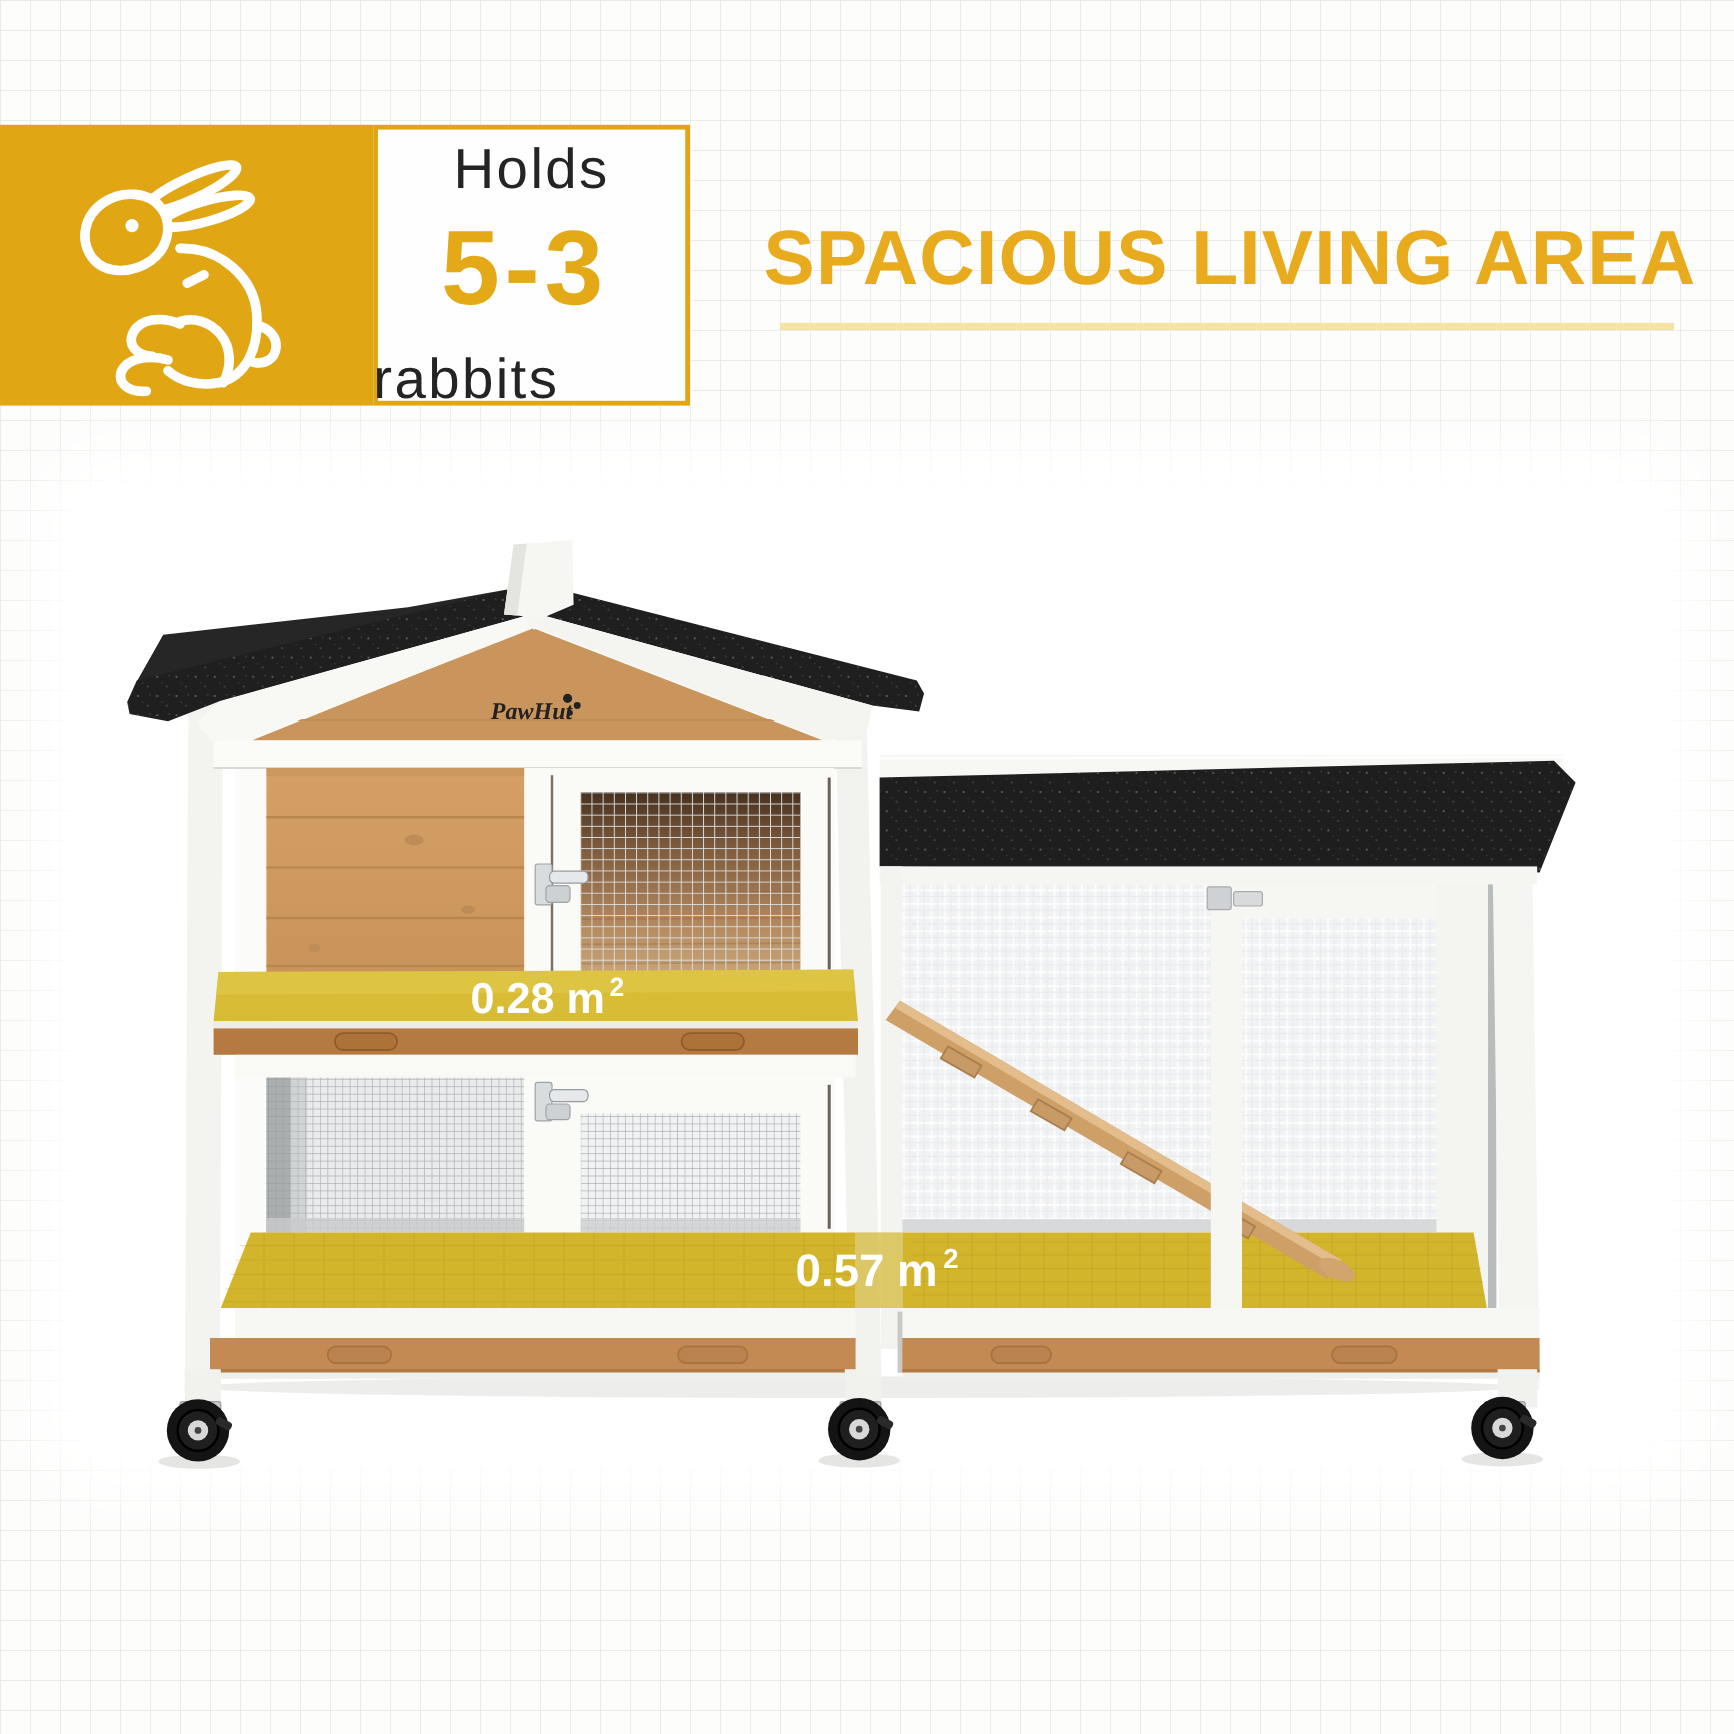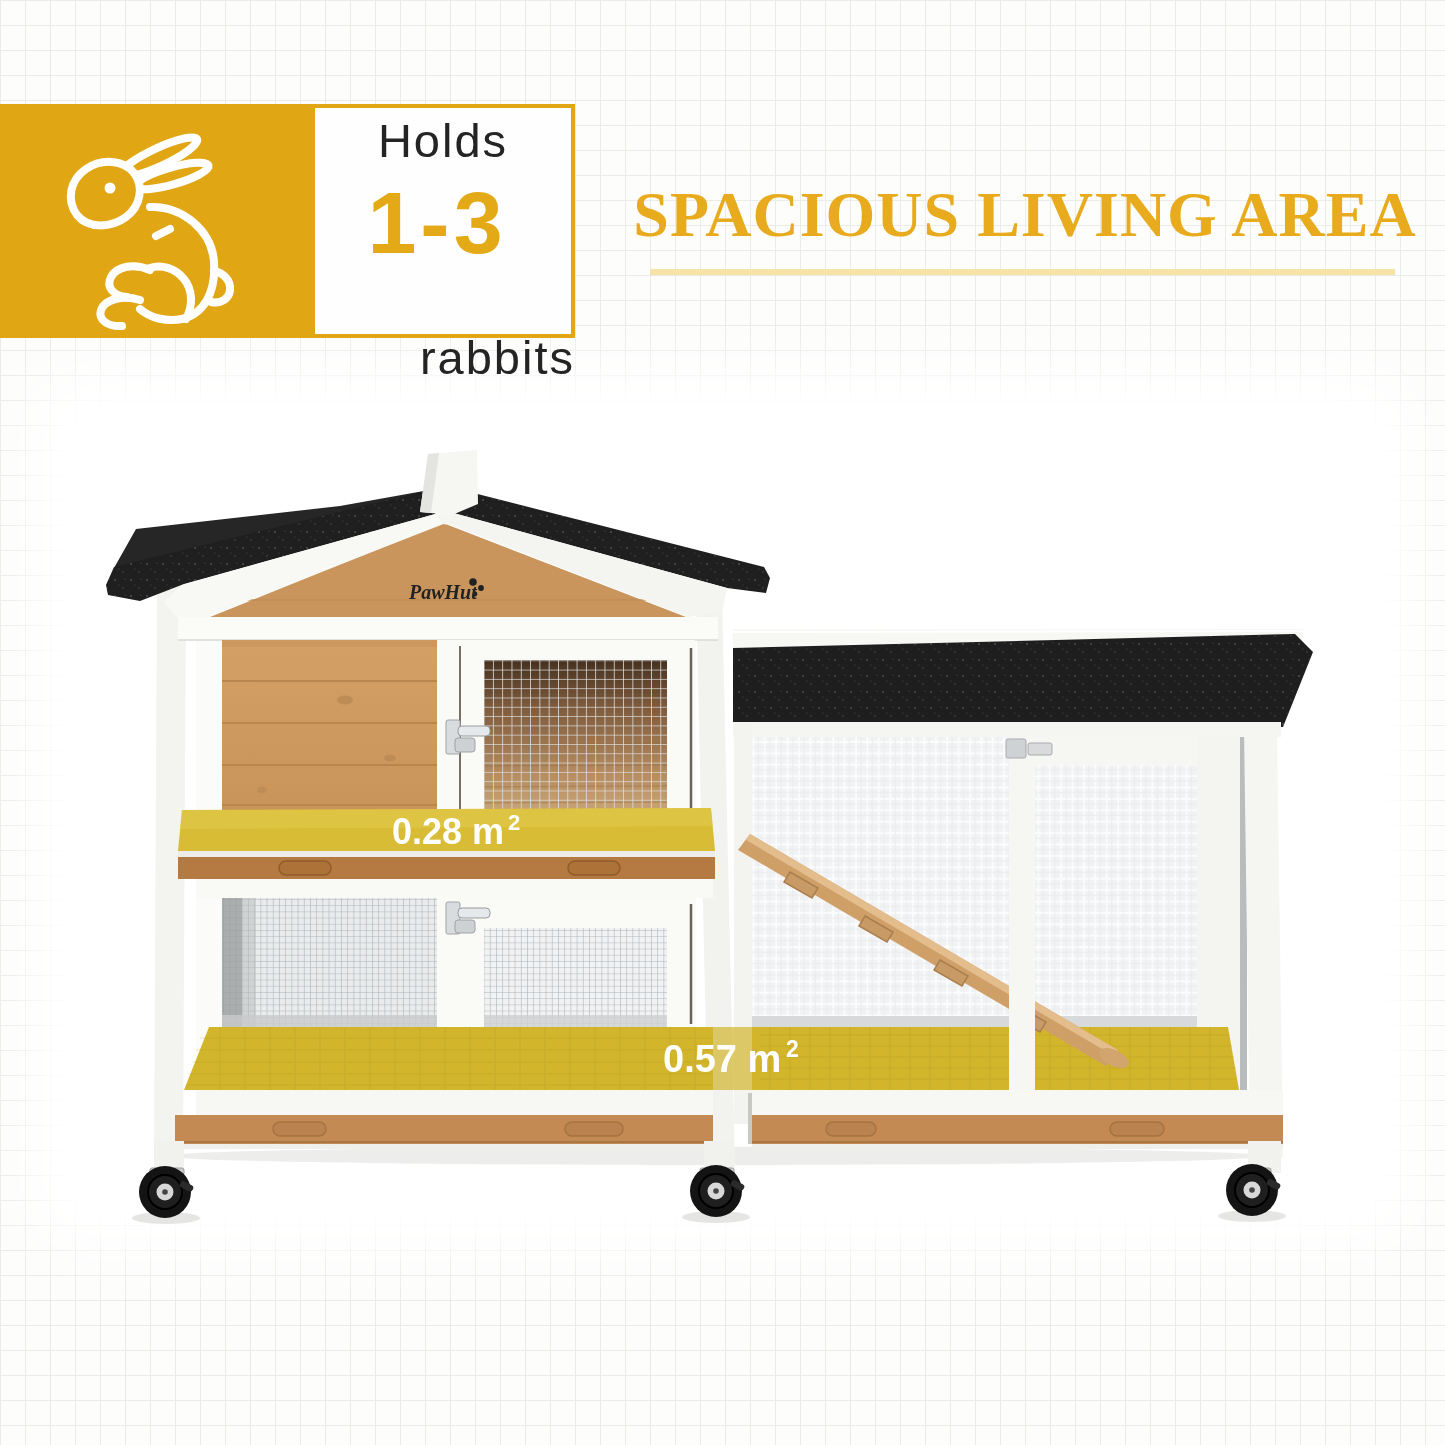--- a/index.html
+++ b/index.html
@@ -11,24 +11,24 @@
       repeating-linear-gradient(to bottom,#ebebe8 0,#ebebe8 1px,transparent 1px,transparent 25px);}
   .photobg{position:absolute;left:30px;top:370px;width:1390px;height:880px;
     background:#ffffff;border-radius:60px;filter:blur(28px);}
   .badge-y{position:absolute;left:0;top:104px;width:311px;height:234px;background:#e1a614;}
   .badge-w{position:absolute;left:311px;top:104px;width:264px;height:234px;background:#fefefe;
     border:4px solid #e1a614;box-sizing:border-box;}
   .holds{position:absolute;left:311px;top:113px;width:264px;text-align:center;
     font-size:47px;letter-spacing:2px;color:#242424;}
   .onethree{position:absolute;left:305px;top:172px;width:264px;text-align:center;
     font-size:88px;font-weight:bold;letter-spacing:4px;color:#e4a917;}
-  .rabbits{position:absolute;left:311px;top:288px;width:264px;text-align:right;
-    font-size:47px;letter-spacing:2px;color:#242424;margin-top:42px;}
+  .rabbits{position:absolute;left:311px;top:288px;width:264px;text-align:left;
+    font-size:47px;letter-spacing:2px;color:#242424;}
   .heading{position:absolute;left:620px;top:178px;width:810px;text-align:center;
-    font-size:64px;font-weight:bold;letter-spacing:1px;color:#e8ab1e;font-family:Liberation Serif, serif;}
+    font-size:64px;font-weight:bold;letter-spacing:1px;color:#e8ab1e;}
   .underline{position:absolute;left:650px;top:269px;width:745px;height:6px;background:#f6e3a6;}
   .caption{position:absolute;left:0px;top:1256px;width:1445px;text-align:center;
     font-size:45px;letter-spacing:0.5px;color:#454545;}
   svg.hutch{position:absolute;left:0;top:0;}
 </style>
 </head>
 <body>
 <div id="page">
 
 <div class="grid"></div>
@@ -50,21 +50,21 @@
     <path d="M 150 270 C 134 263 117 266 111 277 C 106 287 113 296 127 297"></path>
     <path d="M 182 319 C 166 322 150 318 140 309"></path>
     <path d="M 140 300 C 123 295 105 299 101 310 C 98 320 108 327 122 326"></path>
     <path d="M 77 215 C 66 200 70 180 86 169 C 102 158 124 160 134 173 C 144 186 141 206 126 217 C 111 228 88 229 77 215 Z" fill="#e1a614"></path>
     <circle cx="110" cy="188" r="5.5" fill="#ffffff" stroke="none"></circle>
     <path d="M 156 236 L 170 229"></path>
   </g>
 </svg>
 
 <div class="holds">Holds</div>
-<div class="onethree">1-3</div>
+<div class="onethree">5-3</div>
 <div class="rabbits">rabbits</div>
 
 <div class="heading">SPACIOUS LIVING AREA</div>
 
 <div class="underline"></div>
 
 
 <svg class="hutch" width="1445" height="1445" viewBox="0 0 1445 1445">
 <defs>
   <linearGradient id="woodwall" x1="0" y1="0" x2="0" y2="1">

